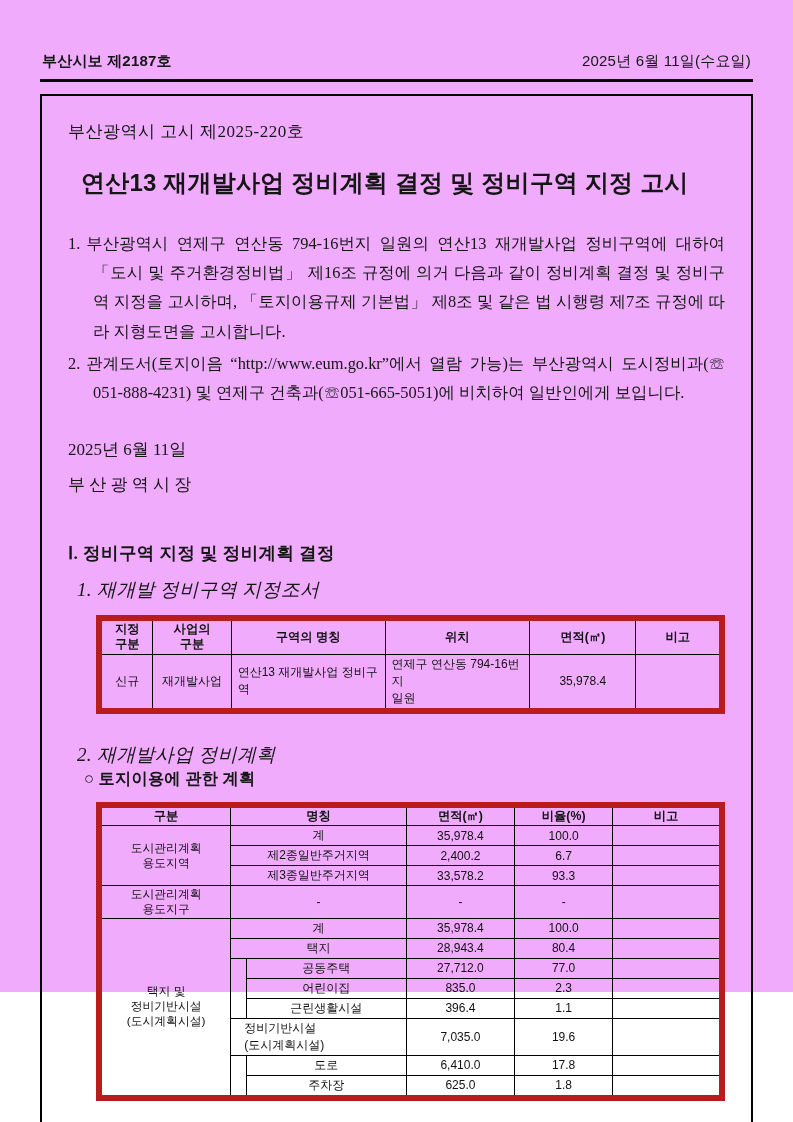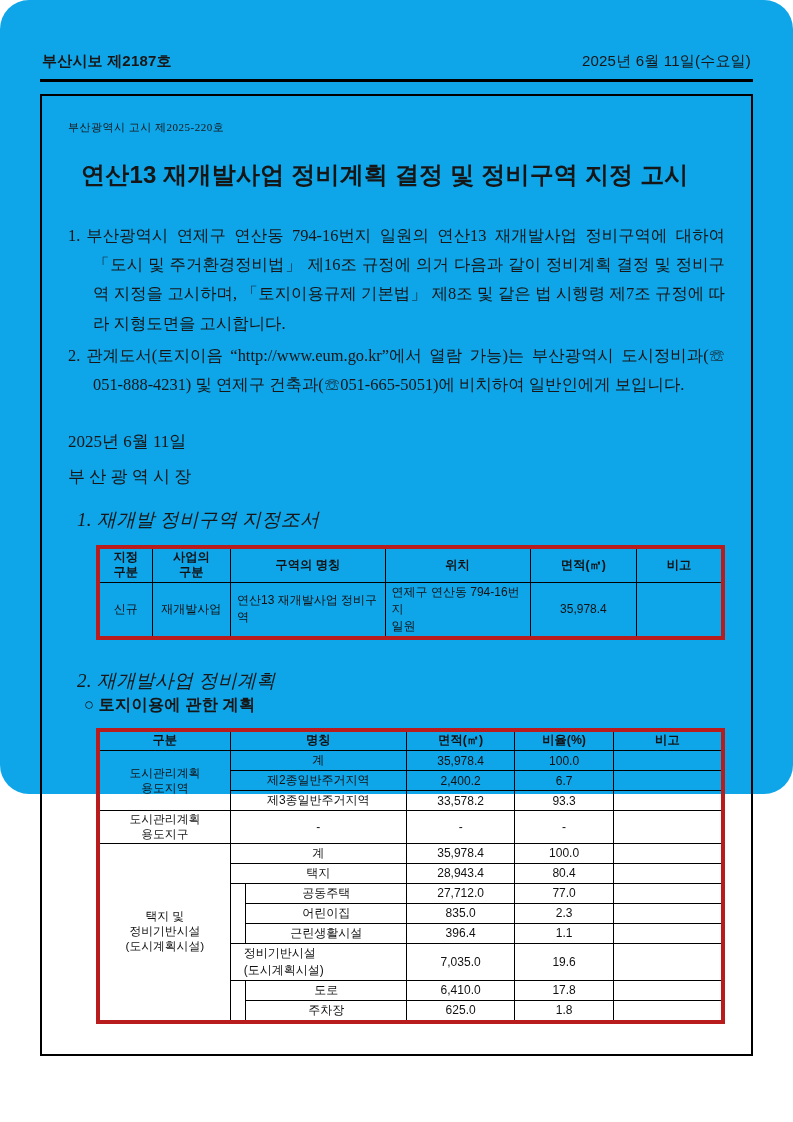--- a/index.html
+++ b/index.html
@@ -4,39 +4,39 @@
 <style>
   * { margin:0; padding:0; box-sizing:border-box; }
   html,body { background:#ffffff; }
   body {
     width:793px; height:1122px;
     font-family:"Liberation Serif", serif;
     color:#161616;
     position:relative;
     overflow:hidden;
   }
-  .page { width:793px; height:794px; background:#0ea5e9;border-radius:29px; }
+  .page { width:793px; height:992px; background:#f0abfc; }
 
   
   .masthead {
     display:flex; justify-content:space-between; align-items:flex-end;
     padding:52px 42px 8px 42px;
     font-family:"Liberation Sans", sans-serif;
     font-size:15px; font-weight:600; letter-spacing:0.2px;
   }
   .masthead-right { font-weight:500; }
   .masthead-rule { border-top:3px solid #000; margin:0 40px; height:0; }
 
   
   .notice-box {
     margin:12px 40px 0 40px;
     border:2px solid #000;
     padding:24px 26px 30px 26px;
   }
-  .gosi-number { font-size:11px; letter-spacing:0.5px; }
+  .gosi-number { font-size:17px; letter-spacing:0.5px; }
   .notice-title {
     margin-top:24px;
     font-family:"Liberation Sans", sans-serif;
     font-weight:800; font-size:24px; letter-spacing:0.2px;
     white-space:nowrap;
     margin-left:13px;
   }
 
   .items { margin-top:30px; }
   .item {
@@ -50,21 +50,21 @@
   .section-heading { margin-top:38px; font-size:17.5px; font-weight:bold; letter-spacing:0.4px; }
   .sub-title { margin-top:12px; font-size:19px; padding-left:9px; letter-spacing:0.3px;font-style:italic; }
   .land-use-title { margin-top:0; font-size:16.2px; font-weight:bold; padding-left:16px; letter-spacing:0.3px; }
 
   
   table {
     border-collapse:collapse; table-layout:fixed;
     margin:12px 0 0 28px;
     font-family:"Liberation Sans", sans-serif;
     font-size:12px;
-    border:4px solid #b91c1c;
+    border:6px solid #b91c1c;
     color:#111;
   }
   th, td {
     border:1px solid #000;
     text-align:center; vertical-align:middle;
     padding:1px 3px;
     overflow:hidden;
   }
   th { font-weight:bold; font-size:12.3px; line-height:1.25; }
   .pre { white-space:pre-line; }
@@ -106,20 +106,21 @@
       <div class="item">
         <span class="marker">2.</span><span>관계도서(토지이음 “http://www.eum.go.kr”에서 열람 가능)는 부산광역시 도시정비과(☏ 051-888-4231) 및 연제구 건축과(☏051-665-5051)에 비치하여 일반인에게 보입니다.</span>
       </div>
     </div>
 
     <div class="sign">
       <div>2025년 6월 11일</div>
       <div>부 산 광 역 시 장</div>
     </div>
 
+    <div class="section-heading">Ⅰ. 정비구역 지정 및 정비계획 결정</div>
 
     <div class="sub-title">1. 재개발 정비구역 지정조서</div>
 
     <table>
       <colgroup>
         <col style="width:55px">
           <col style="width:80px">
           <col style="width:158px">
         <col style="width:148px">
           <col style="width:108px">

